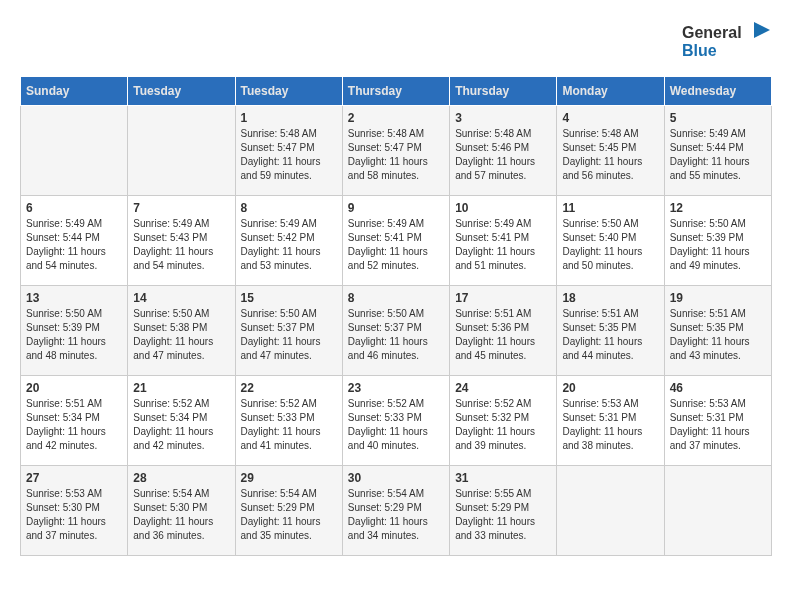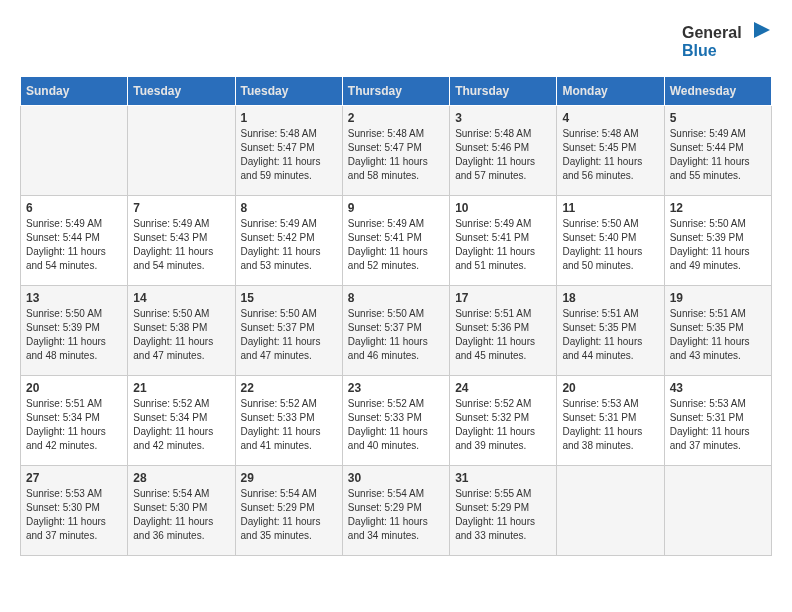--- a/index.html
+++ b/index.html
@@ -206,21 +206,21 @@
         </td>
         <td>
           <span class="day-num">24</span>
           <div class="day-detail">Sunrise: 5:52 AM<br>Sunset: 5:32 PM<br>Daylight: 11 hours and 39 minutes.</div>
         </td>
         <td>
           <span class="day-num">20</span>
           <div class="day-detail">Sunrise: 5:53 AM<br>Sunset: 5:31 PM<br>Daylight: 11 hours and 38 minutes.</div>
         </td>
         <td>
-          <span class="day-num">43</span>
+          <span class="day-num">46</span>
           <div class="day-detail">Sunrise: 5:53 AM<br>Sunset: 5:31 PM<br>Daylight: 11 hours and 37 minutes.</div>
         </td>
       </tr>
       <tr>
         <td>
           <span class="day-num">27</span>
           <div class="day-detail">Sunrise: 5:53 AM<br>Sunset: 5:30 PM<br>Daylight: 11 hours and 37 minutes.</div>
         </td>
         <td>
           <span class="day-num">28</span>

